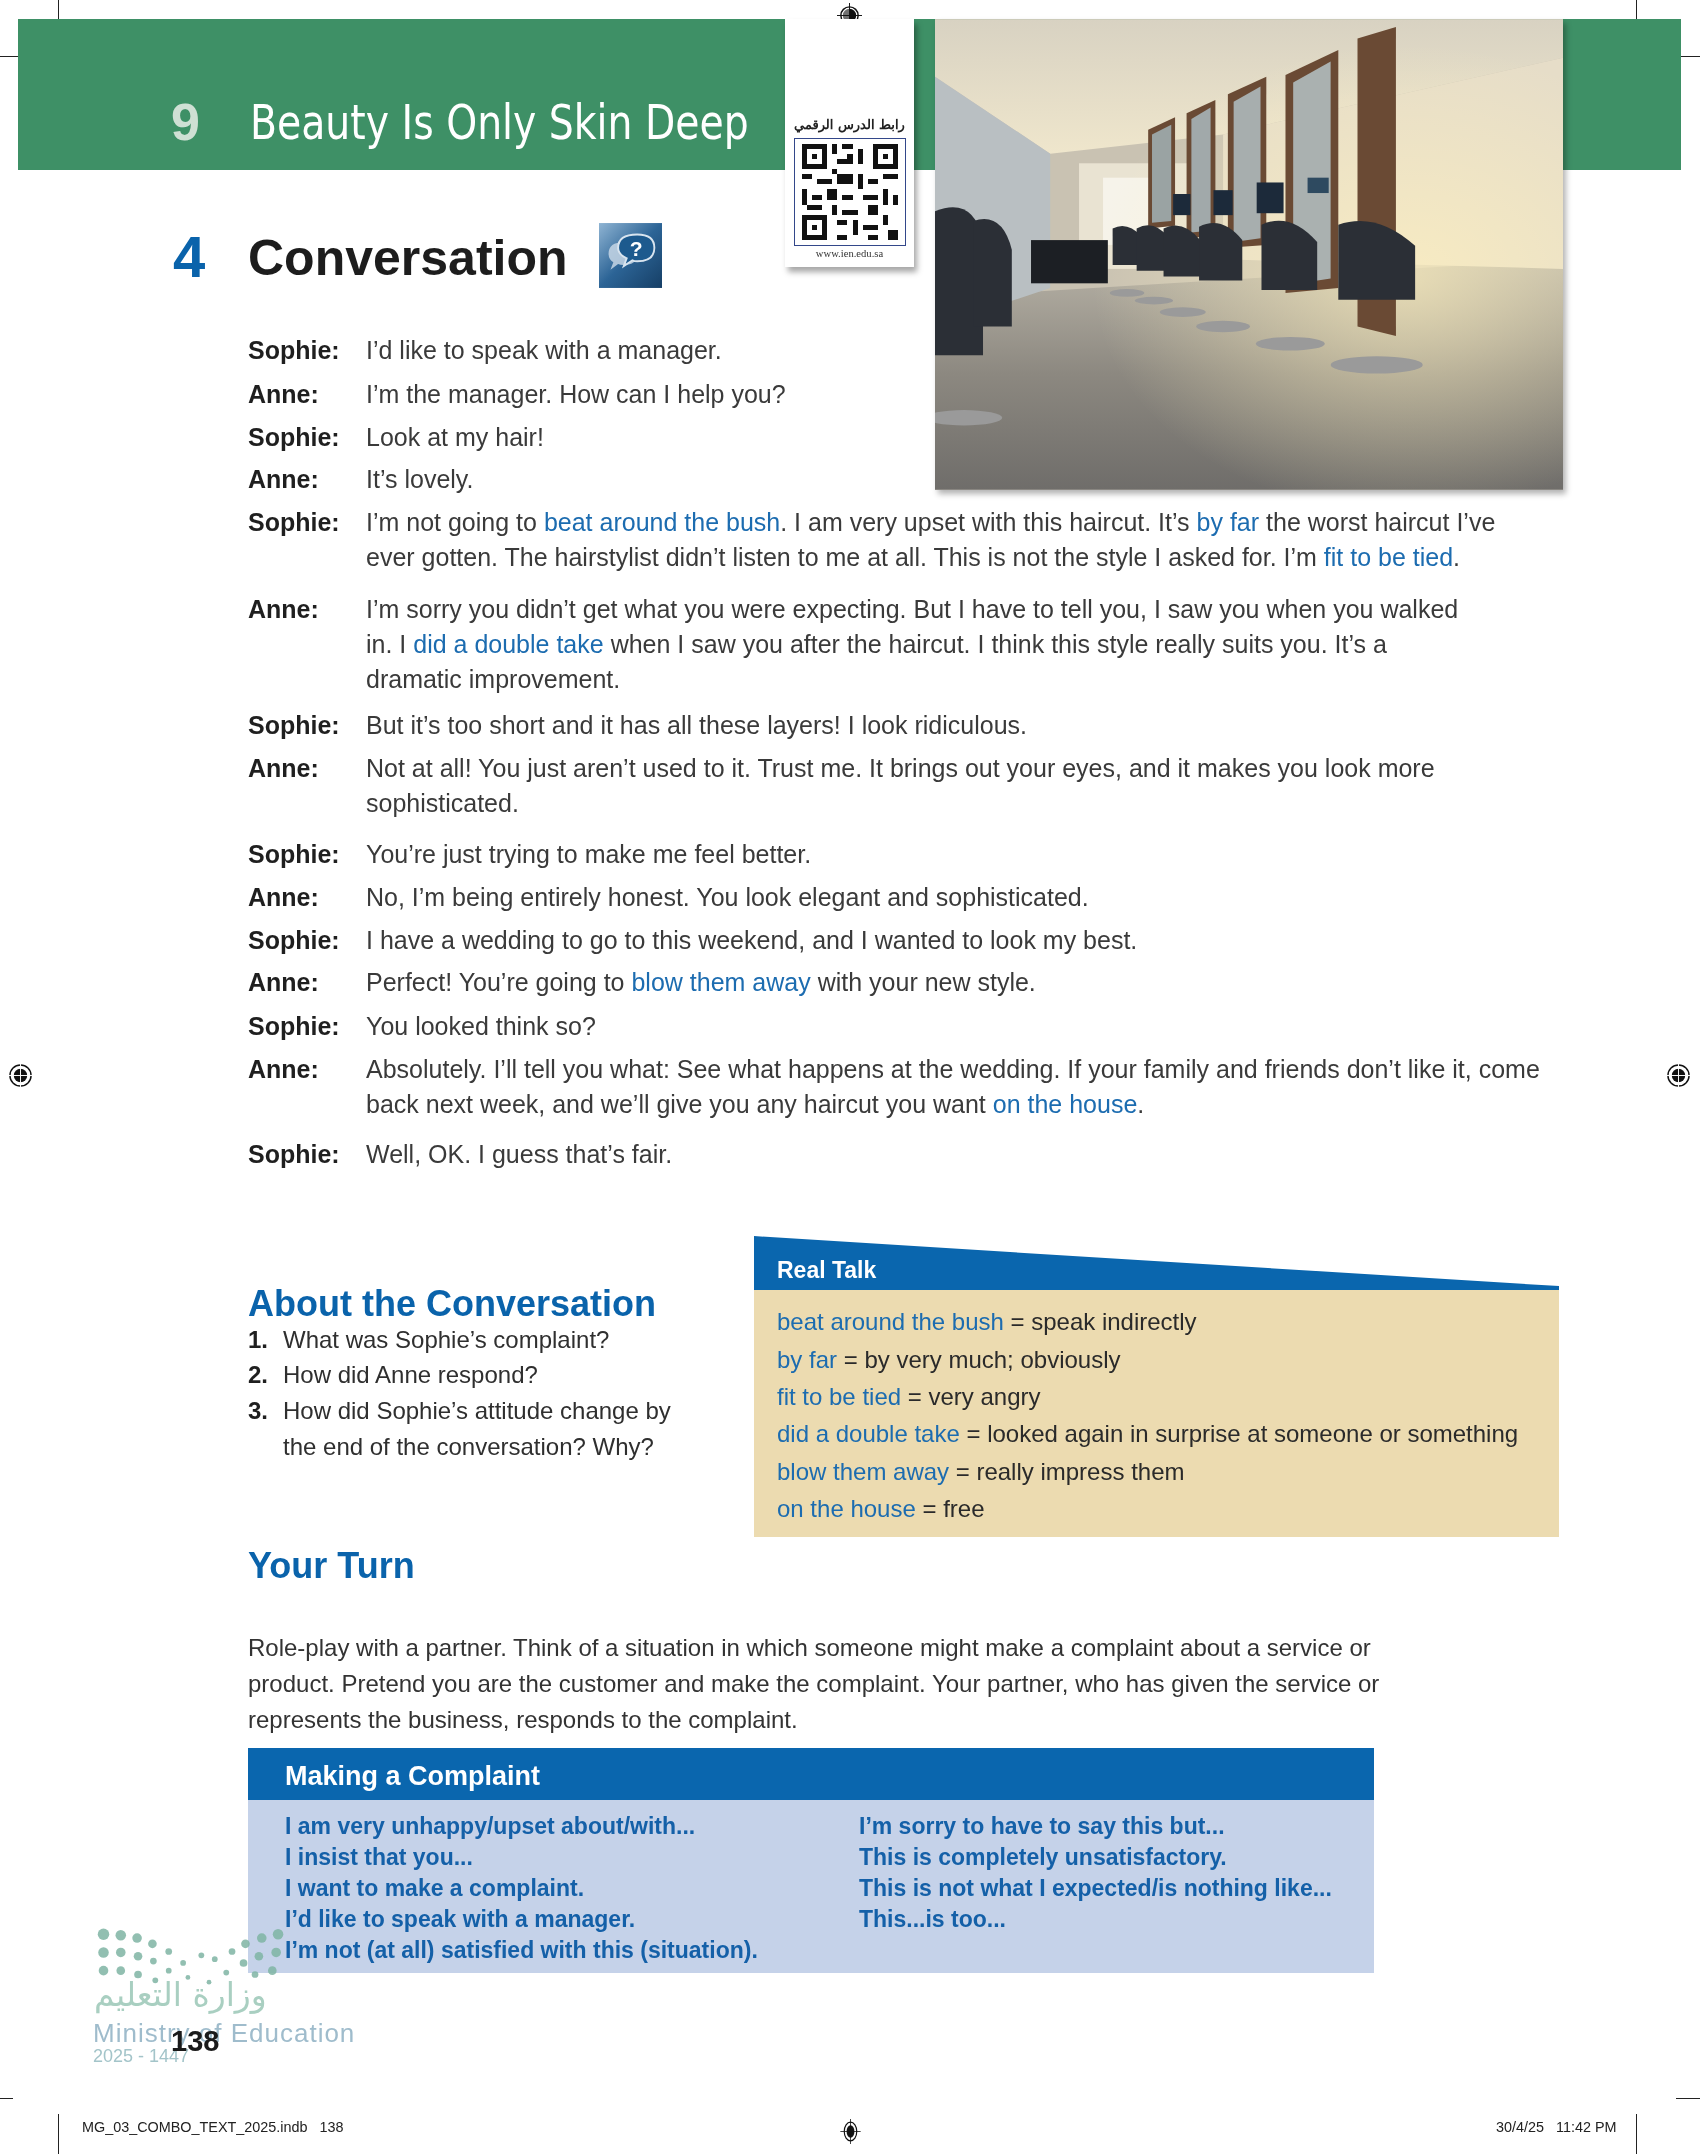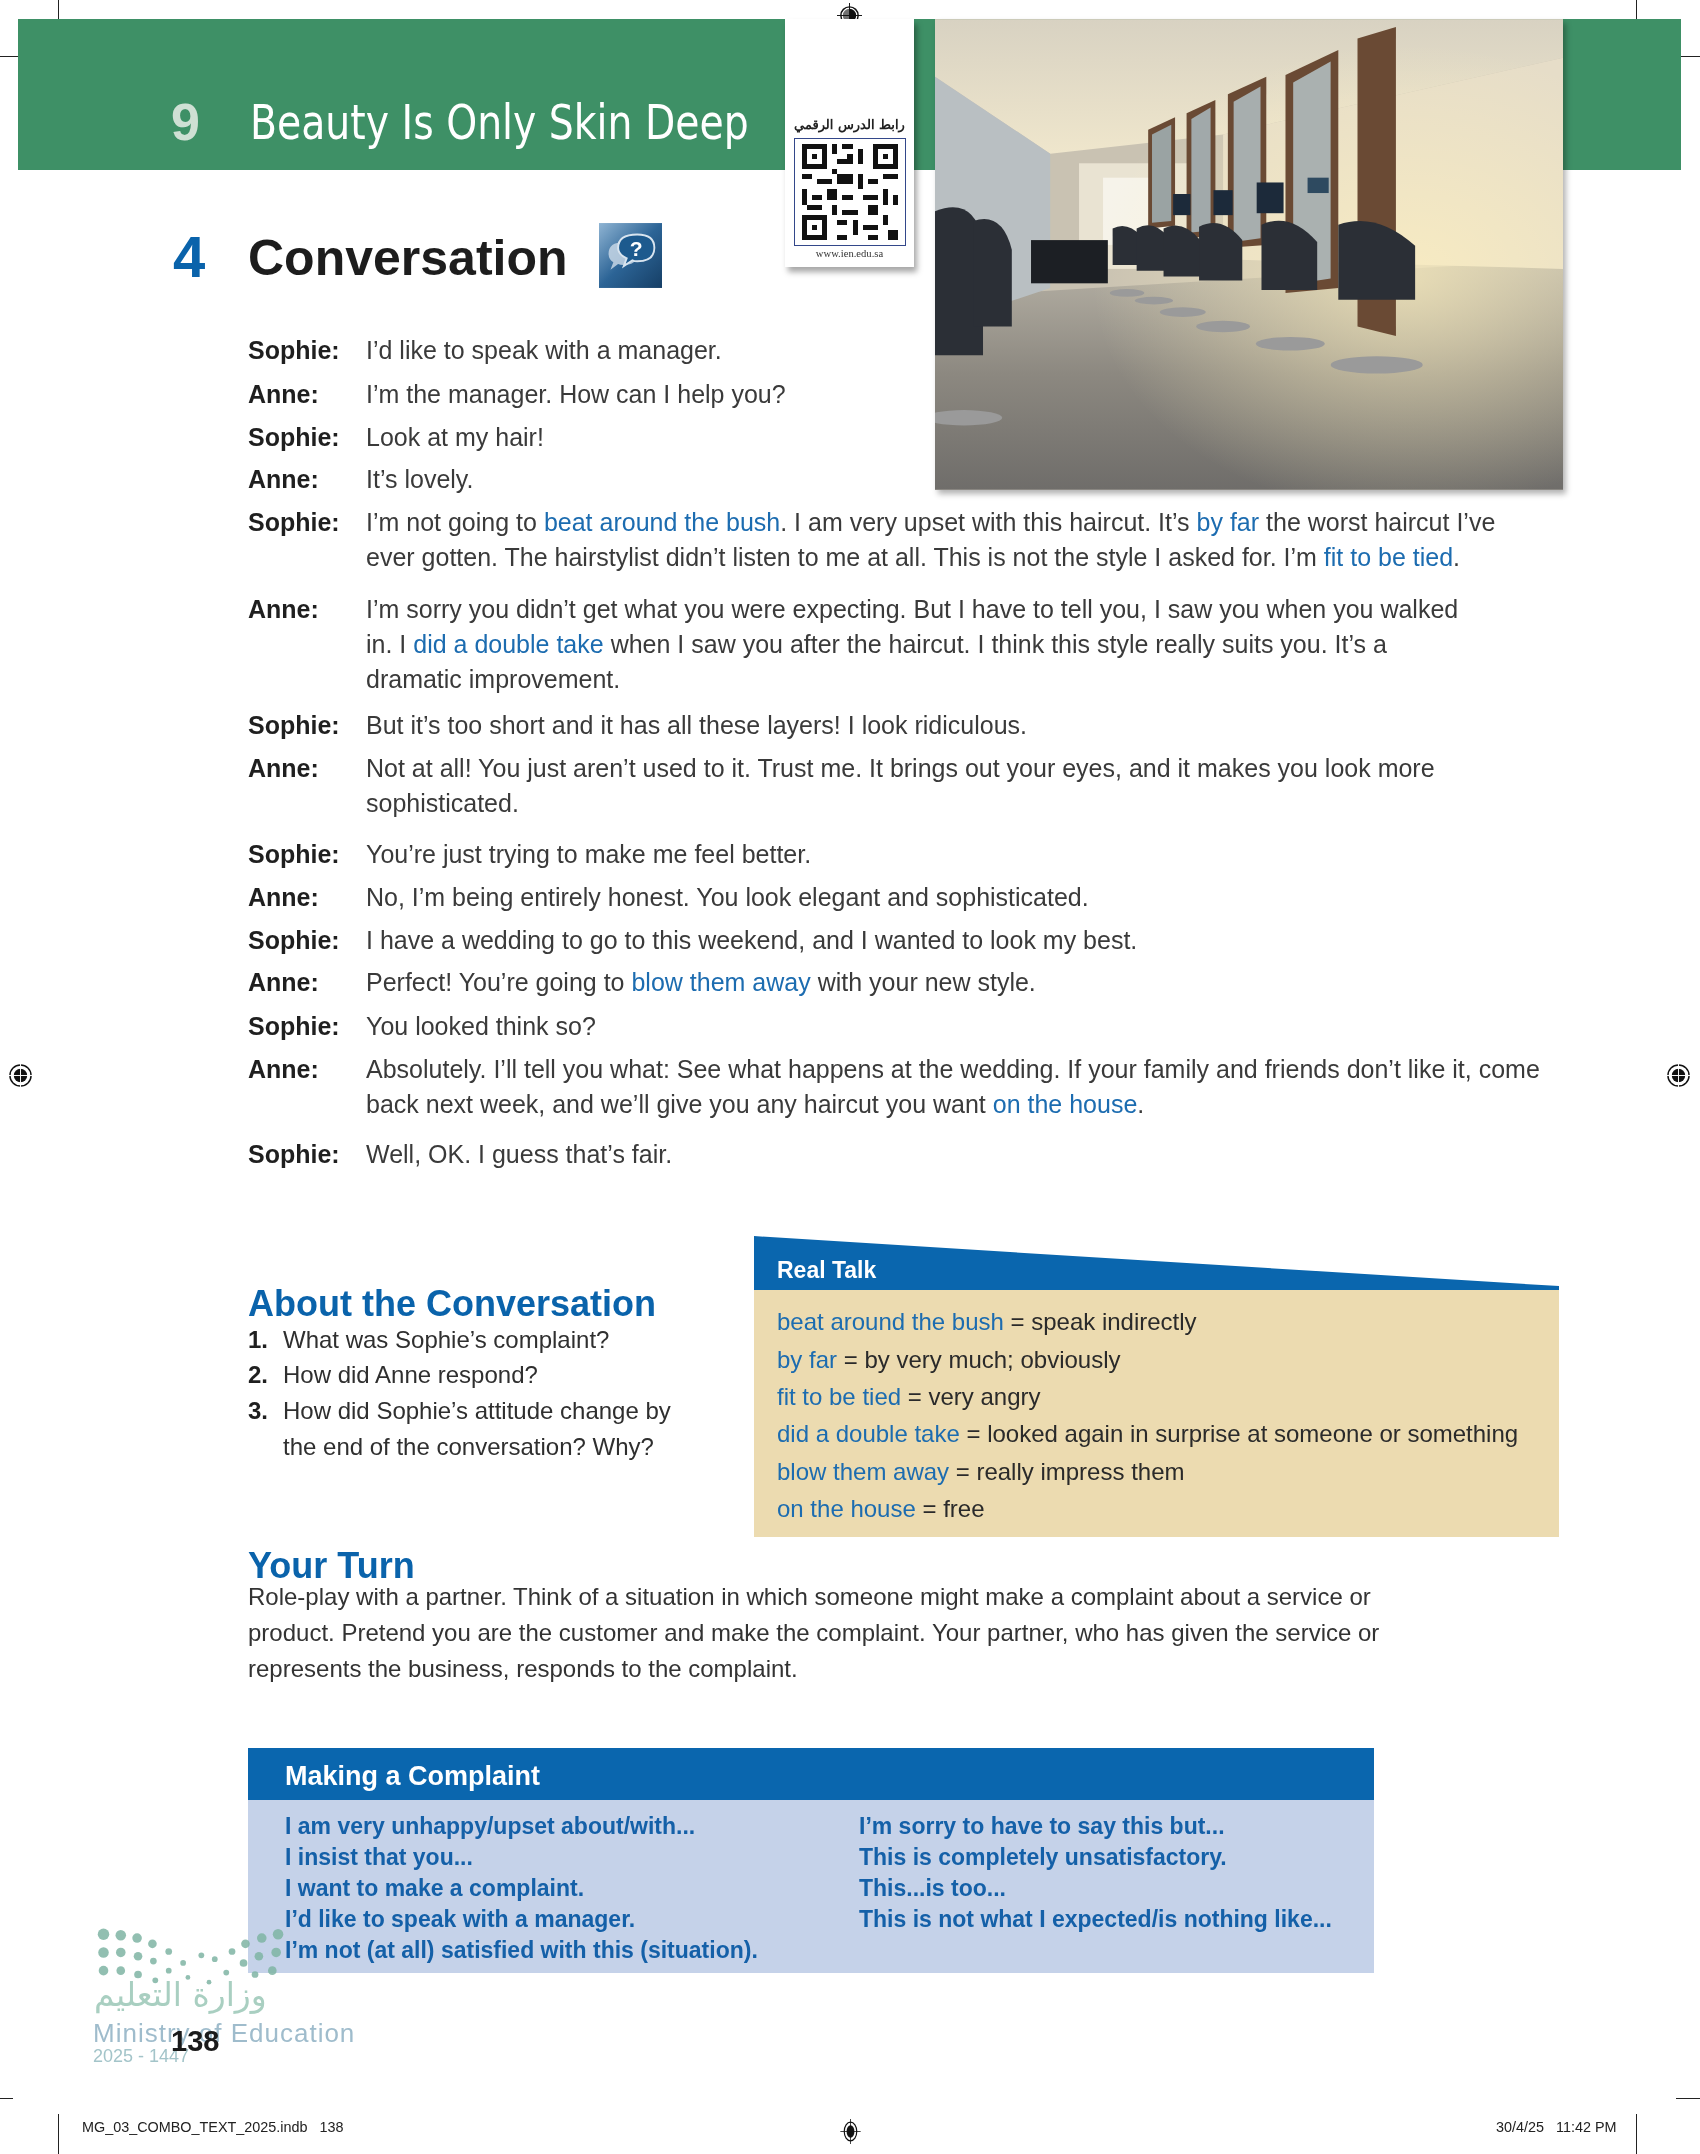--- a/index.html
+++ b/index.html
@@ -49,21 +49,21 @@
 
   
   #rt { left:754px; top:1236px; width:805px; height:301px; }
   #rt-body { left:0; top:54px; width:805px; height:247px; background:#ecdbb0; }
   #rt-label { left:23px; top:21px; font-size:23px; font-weight:bold; color:#ffffff; }
   .rt-item { position:absolute; left:23px; font-size:24px; color:#2a2a2a; white-space:nowrap; }
   .rt-item .term { color:#1c6cb0; }
 
   
   #yt-title { left:248px; top:1545px; font-size:36px; font-weight:bold; color:#0a63ab; }
-  #yt-text { left:248px; top:1579px; width:1191px; font-size:24px; line-height:36px; color:#333; }
+  #yt-text { left:248px; top:1630px; width:1191px; font-size:24px; line-height:36px; color:#333; }
 
   
   #mc { left:248px; top:1748px; width:1126px; height:225px; background:#c5d2e9; }
   #mc-head { left:0; top:0; width:1126px; height:52px; background:#0a66ae; }
   #mc-title { left:37px; top:13.4px; font-size:27px; font-weight:bold; color:#fff; }
   .mc-col { position:absolute; top:63px; font-size:23px; line-height:31px; font-weight:bold; color:#1460a8; }
   .mc-col div { white-space:nowrap; }
 
   
   #logo { left:92px; top:1883px; width:211px; height:183px; }
@@ -355,22 +355,22 @@
   <div class="mc-col" style="left:37px;">
     <div>I am very unhappy/upset about/with...</div>
     <div>I insist that you...</div>
     <div>I want to make a complaint.</div>
     <div>I’d like to speak with a manager.</div>
     <div>I’m not (at all) satisfied with this (situation).</div>
   </div>
   <div class="mc-col" style="left:611px;">
     <div>I’m sorry to have to say this but...</div>
     <div>This is completely unsatisfactory.</div>
+    <div>This is not what I expected/is nothing like...</div>
     <div>This...is too...</div>
-    <div>This is not what I expected/is nothing like...</div>
   </div>
 </div>
 
 <svg id="logo" class="abs" width="211" height="96" viewBox="0 0 220 100">
   <g fill="#7fb5a4" opacity="0.85">
     <circle cx="12" cy="8" r="6"></circle>
       <circle cx="30" cy="9" r="5.5"></circle>
       <circle cx="47" cy="12" r="5"></circle>
       <circle cx="63" cy="18" r="4.5"></circle>
       <circle cx="80" cy="26" r="3.5"></circle>

